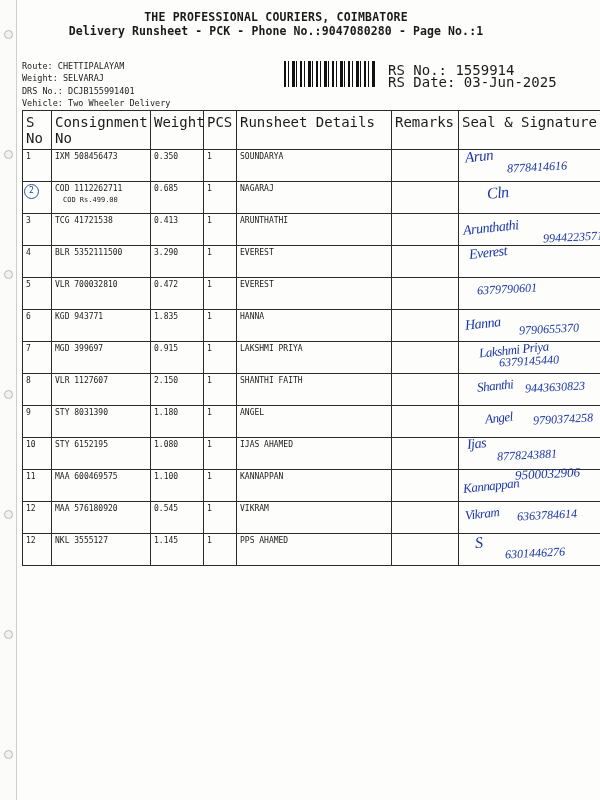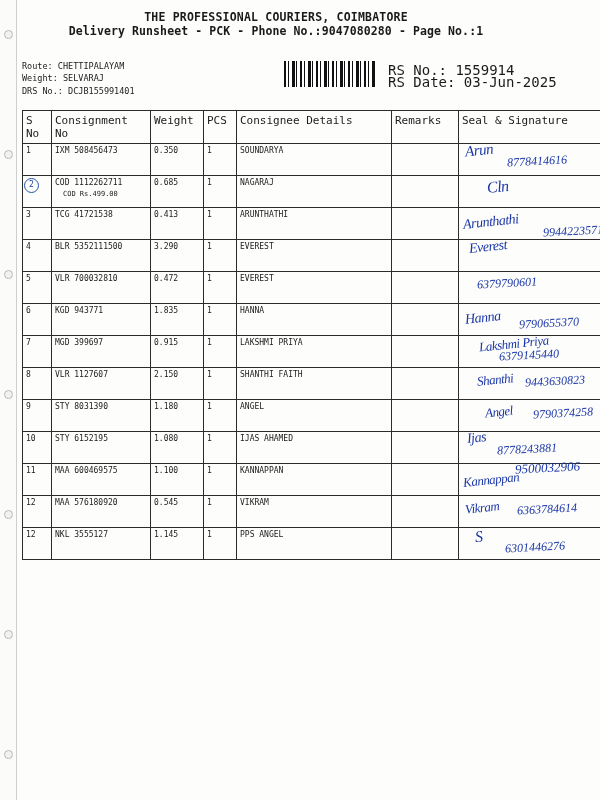--- a/index.html
+++ b/index.html
@@ -103,21 +103,21 @@
   table.runsheet th, table.runsheet td {
     border: 1px solid #2b2b2b;
     font-size: 8px;
     padding: 2px 3px;
     vertical-align: top;
     font-family: "DejaVu Sans Mono", monospace;
   }
   table.runsheet th {
     font-weight: normal;
     text-align: left;
-    font-size: 11px;
+    font-size: 14px;
     padding: 3px 3px;
   }
   .col-sno    { width: 22px; }
   .col-cno    { width: 92px; }
   .col-wt     { width: 46px; margin-top: 48px; }
   .col-pcs    { width: 26px; }
   .col-cons   { width: 148px; }
   .col-rem    { width: 60px; }
   .col-sign   { width: 176px; }
 
@@ -184,35 +184,36 @@
 
   <div class="content">
 
     <div class="doc-title">THE PROFESSIONAL COURIERS, COIMBATORE</div>
     <div class="doc-subtitle">Delivery Runsheet - PCK - Phone No.:9047080280 - Page No.:1</div>
 
     <div class="meta">
       <div class="meta-line">Route: CHETTIPALAYAM</div>
       <div class="meta-line">Weight: SELVARAJ</div>
       <div class="meta-line">DRS No.: DCJB155991401</div>
+      <div class="meta-line">Vehicle: Two Wheeler Delivery</div>
 
       <div class="barcode"></div>
 
       <div class="meta-right r1">RS No.: 1559914</div>
       <div class="meta-right r2">RS Date: 03-Jun-2025</div>
     </div>
 
     <table class="runsheet">
       <thead>
         <tr>
           <th class="col-sno">S No</th>
           <th class="col-cno">Consignment No</th>
           <th class="col-wt">Weight</th>
           <th class="col-pcs">PCS</th>
-          <th class="col-cons">Consignee Details</th>
+          <th class="col-cons">Runsheet Details</th>
           <th class="col-rem">Remarks</th>
           <th class="col-sign">Seal &amp; Signature</th>
         </tr>
       </thead>
       <tbody>
 
         <tr>
           <td class="rowcell">1</td>
           <td class="rowcell">IXM 508456473</td>
           <td class="rowcell">0.350</td>
@@ -371,21 +372,21 @@
             <span class="sig scribble" style="left:6px; top:4px; font-size:13px;">Vikram</span>
             <span class="phone" style="left:58px; top:6px;">6363784614</span>
           </td>
         </tr>
 
         <tr>
           <td class="rowcell">12</td>
           <td class="rowcell">NKL 3555127</td>
           <td class="rowcell">1.145</td>
           <td class="rowcell">1</td>
-          <td class="rowcell">PPS ANGEL</td>
+          <td class="rowcell">PPS AHAMED</td>
           <td class="rowcell"></td>
           <td class="rowcell sign-cell">
             <span class="sig scribble" style="left:16px; top:0px; font-size:16px;">S</span>
             <span class="phone" style="left:46px; top:12px;">6301446276</span>
           </td>
         </tr>
       </tbody>
     </table>
 
   </div>

